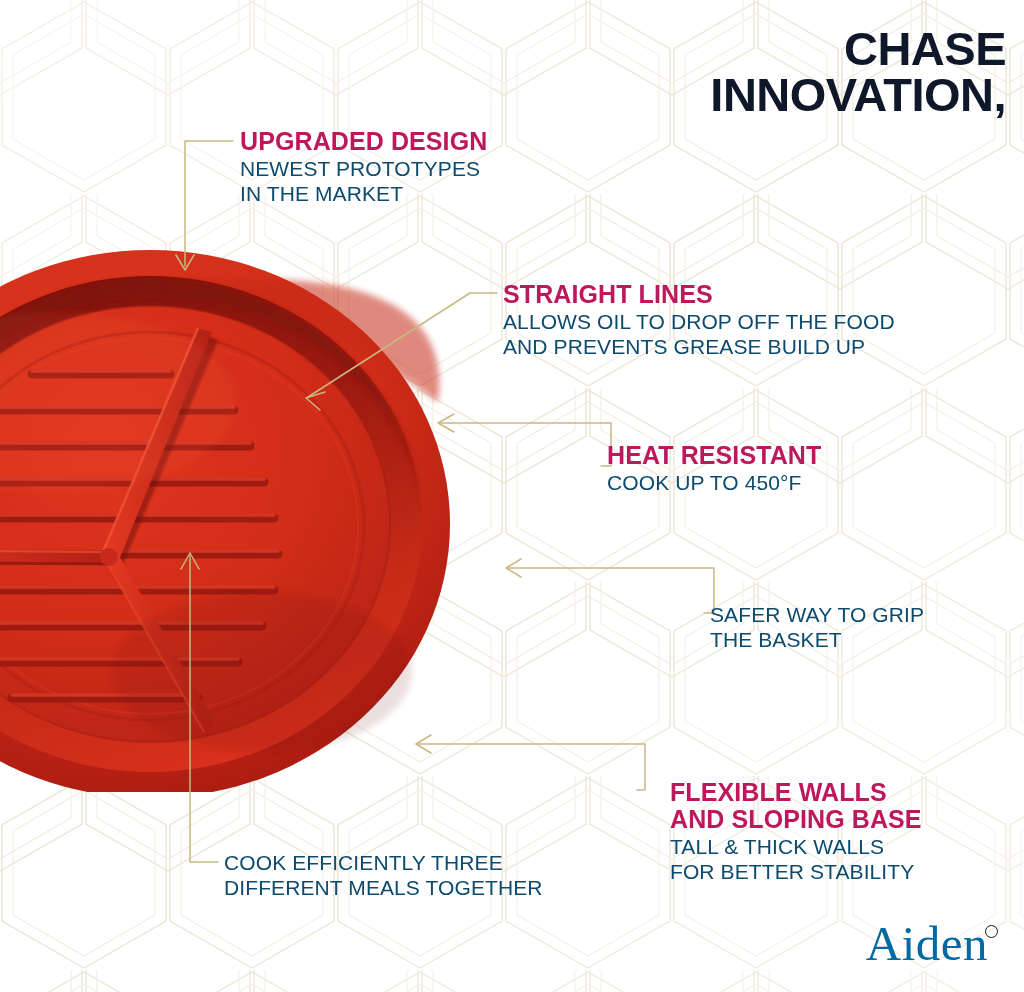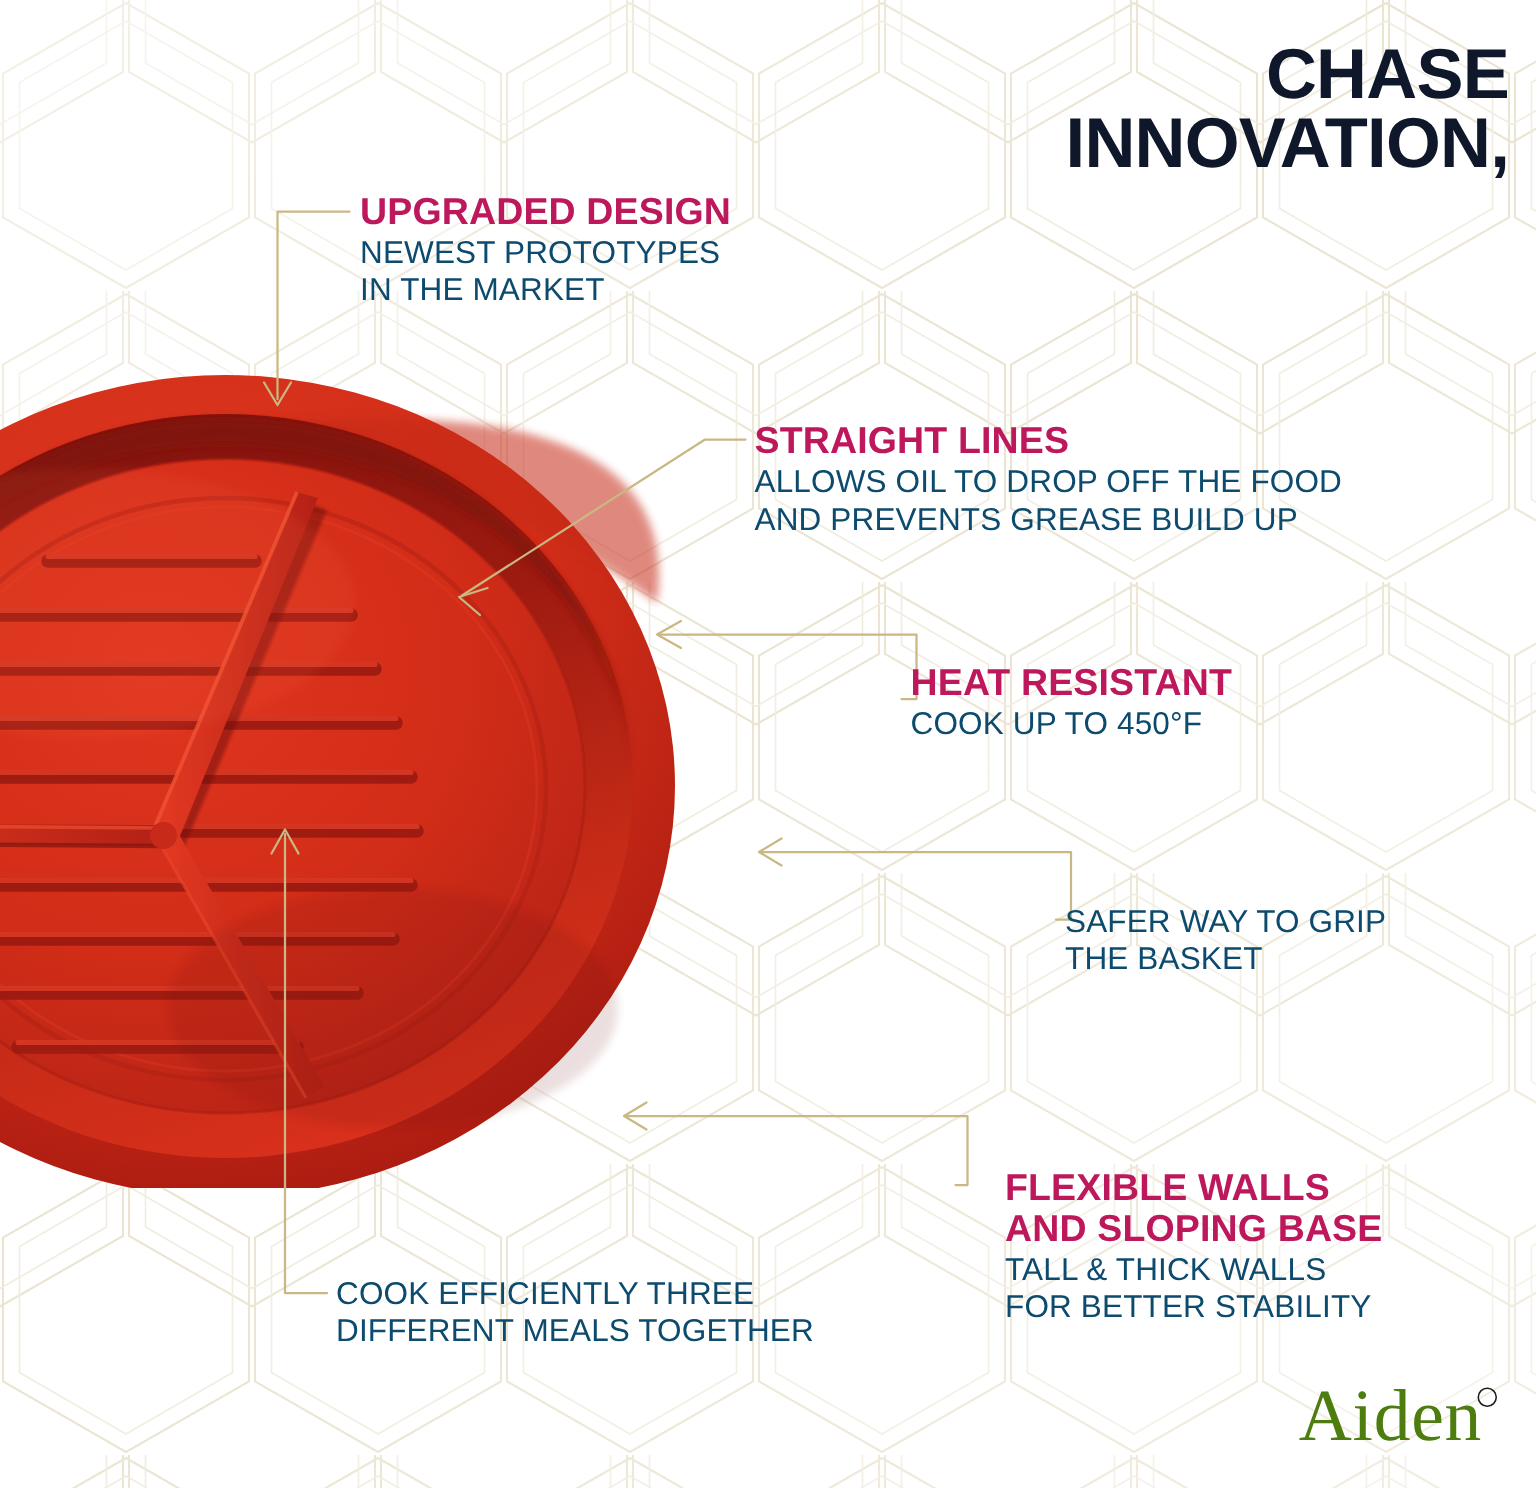--- a/index.html
+++ b/index.html
@@ -79,21 +79,21 @@
   #logo {
     position:absolute;
     right:26px; bottom:24px;
     z-index:5;
     display:flex;
     align-items:flex-start;
   }
   #logo-text {
     font-family:"Liberation Serif", serif;
     font-size:49px;
-    color:#4d7c0f;
+    color:#0369a1;
     line-height:1;
     letter-spacing:0.5px;
   }
   #logo-mark {
     display:inline-block;
     width:13px; height:13px;
     border:1.6px solid #1a1a1a;
     border-radius:50%;
     margin-left:-3px;
     margin-top:6px;

